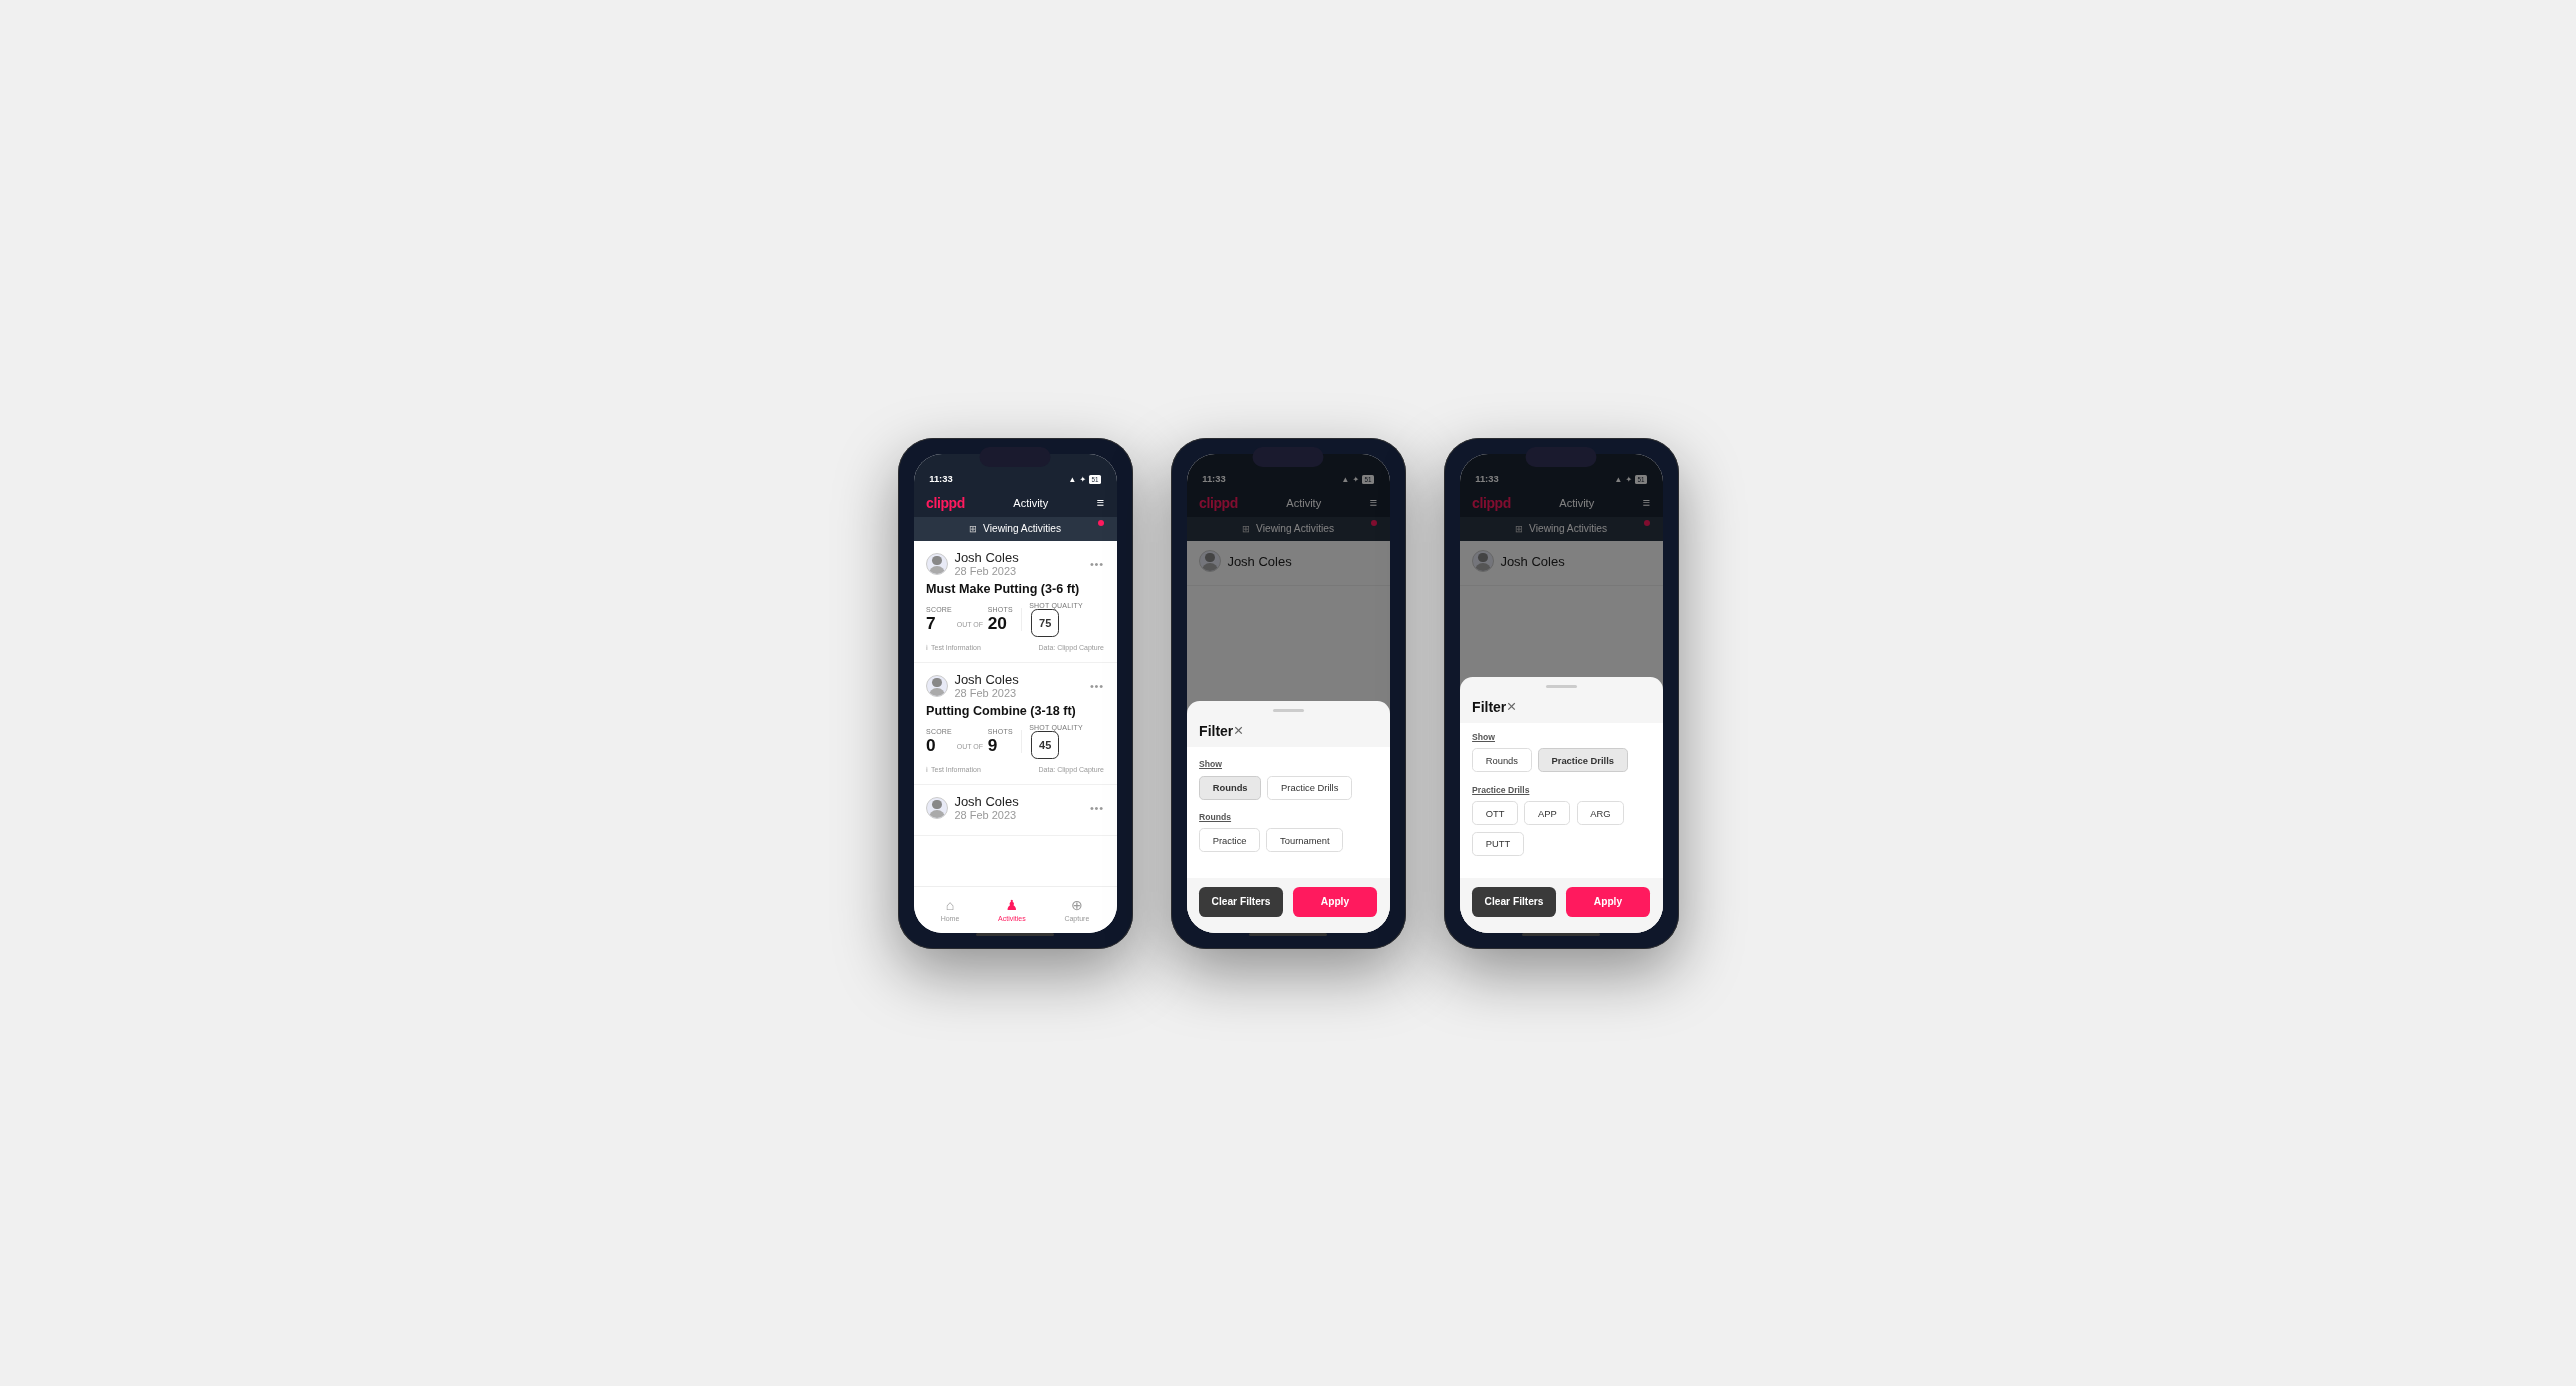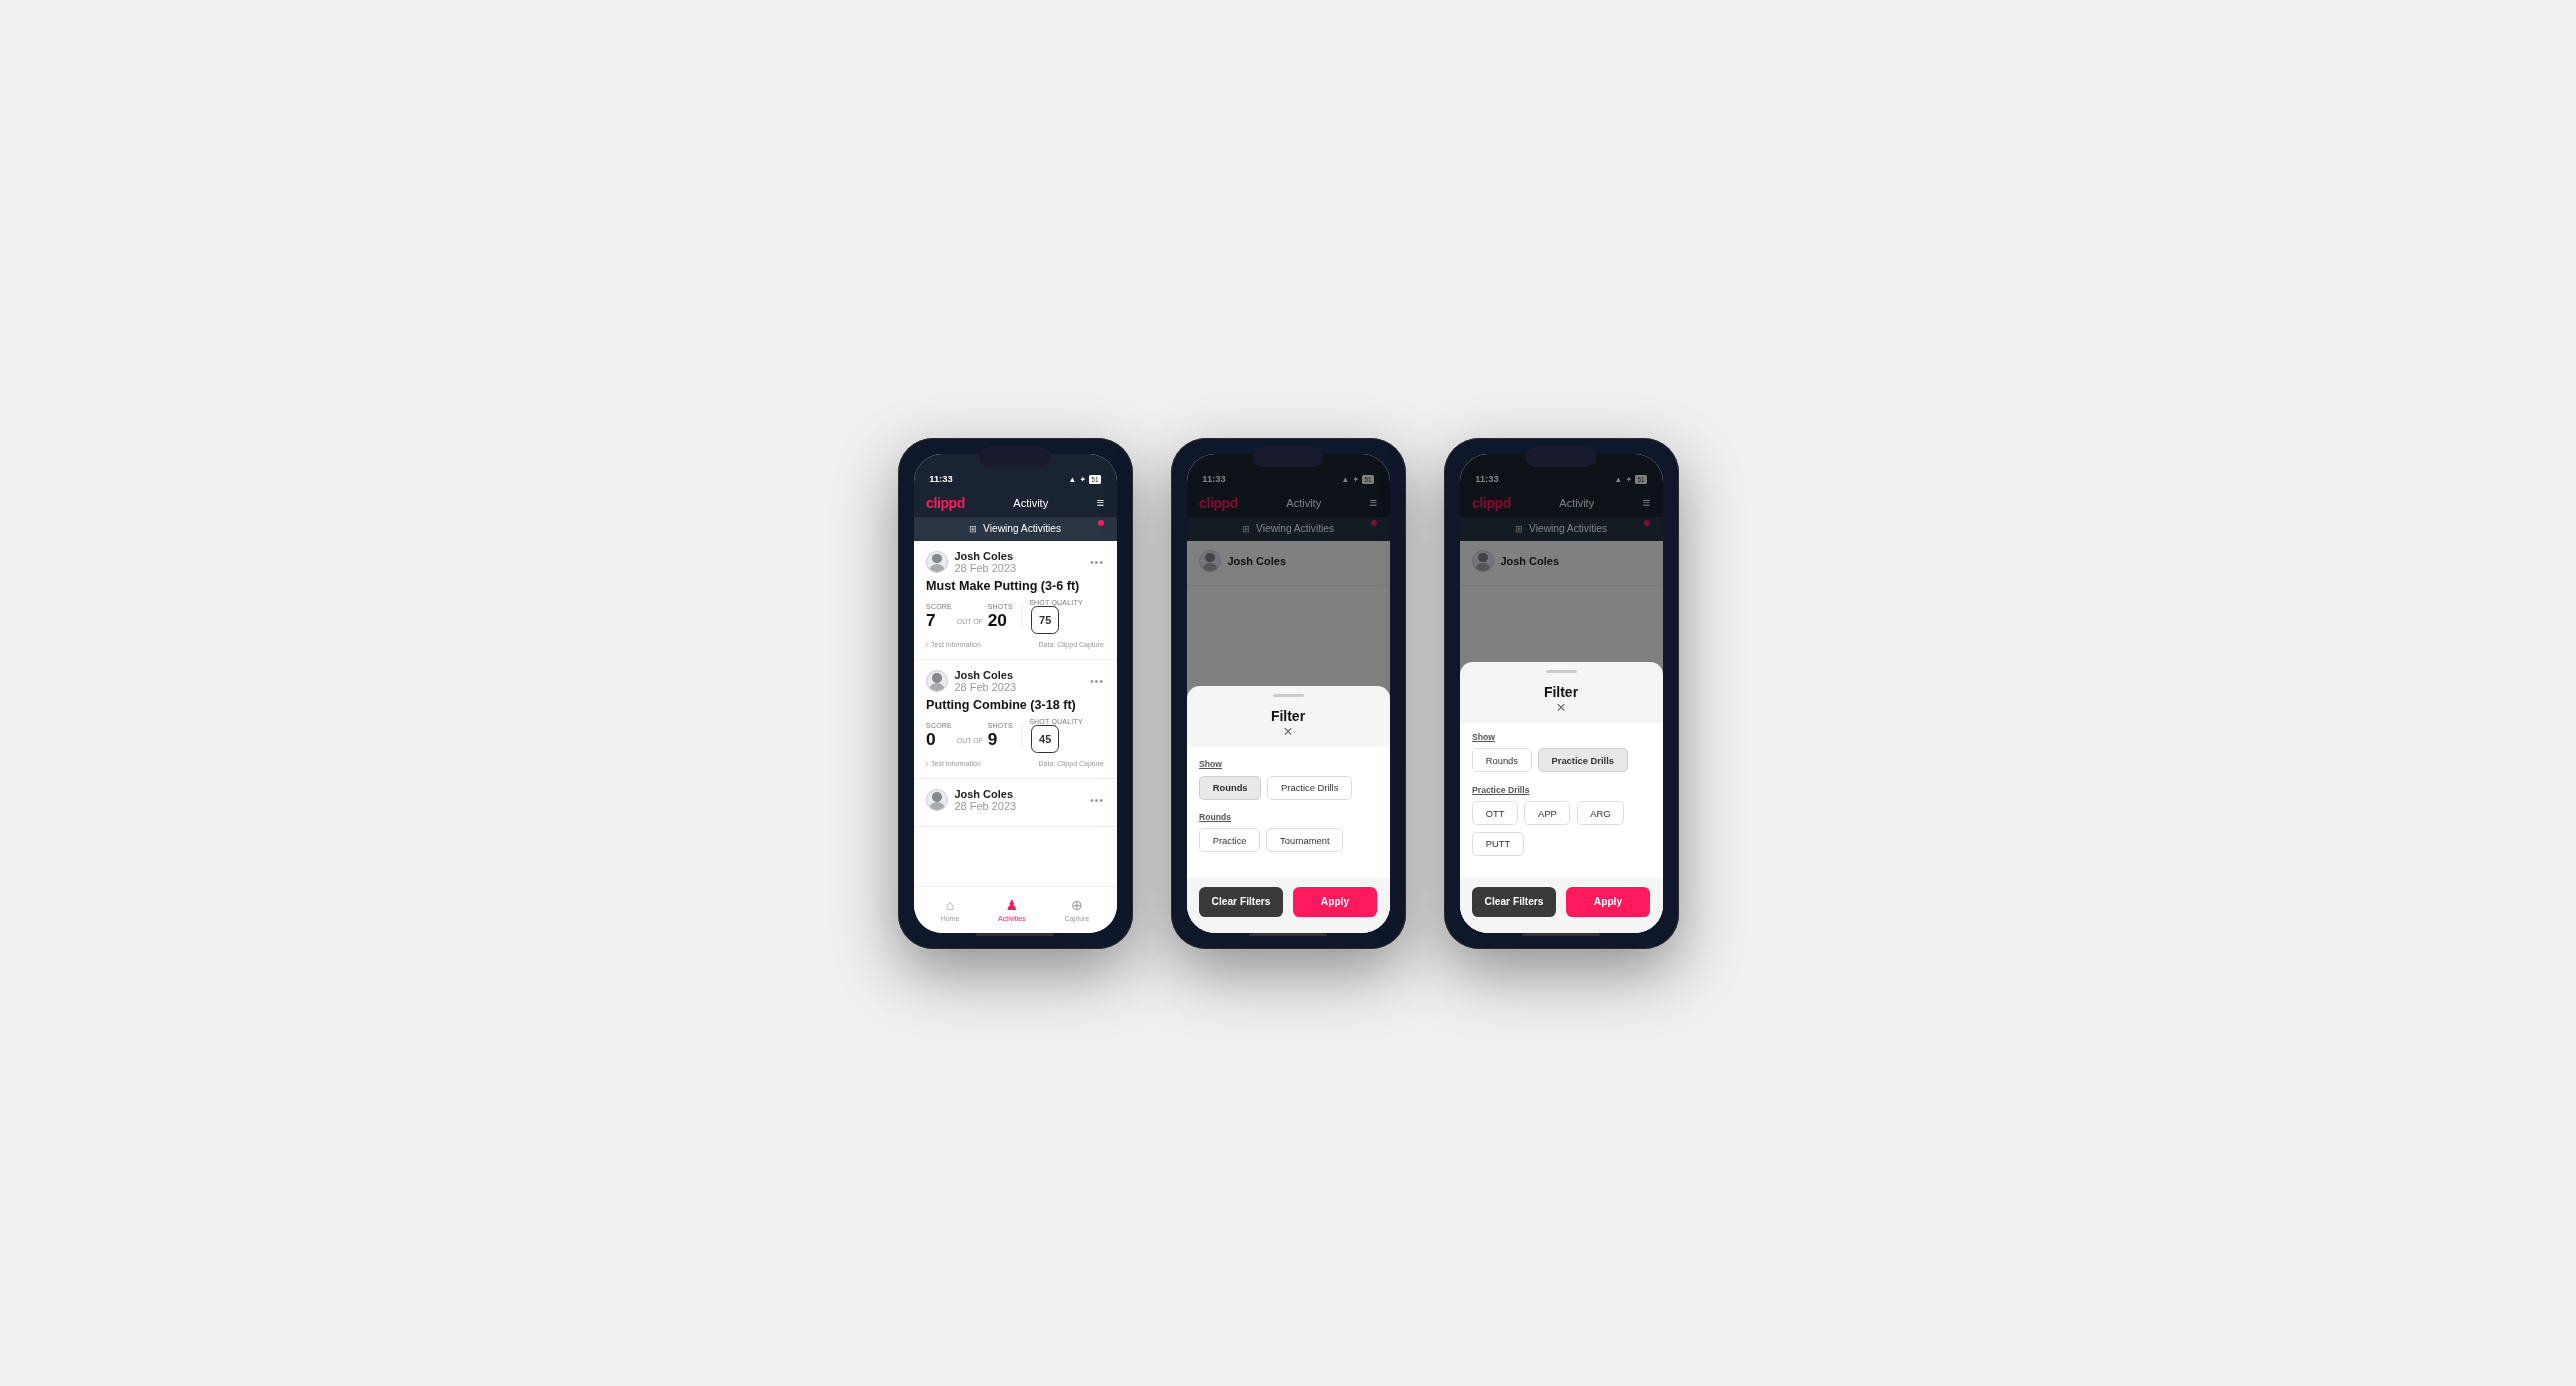--- a/index.html
+++ b/index.html
@@ -204,22 +204,22 @@
     }
 
     .avatar-body {
       width: 15.7px;
       height: 7.8px;
       background: #aaa;
       border-radius: 7.8px 7.8px 0 0;
     }
 
     .user-name {
-      font-size: 11px;
-      font-weight: 700;
+      font-size: 13px;
+      font-weight: 400;
       color: #222;
     }
 
     .user-date {
       font-size: 11px;
       color: #999;
     }
 
     .more-dots {
       color: #999;
@@ -369,21 +369,20 @@
       height: 3.1px;
       background: #ccc;
       border-radius: 1.6px;
       margin: 7.8px auto 0;
     }
 
     .modal-header {
       display: flex;
       align-items: center;
       padding: 11px 12.6px 7.8px;
-      flex-direction: column;
     }
 
     .modal-title {
       font-size: 14px;
       font-weight: 700;
       color: #111;
     }
 
     .modal-close {
       color: #666;

